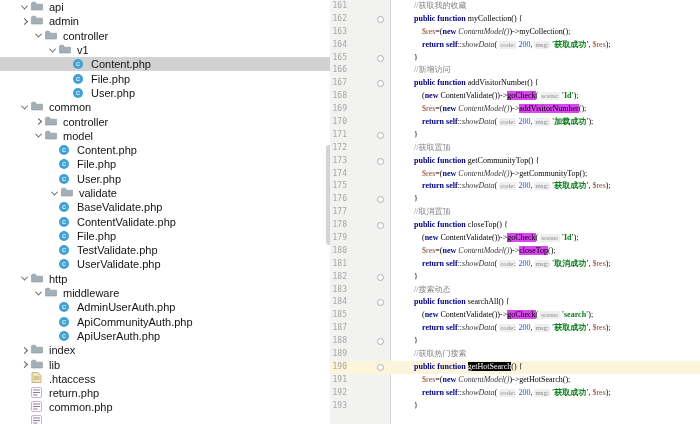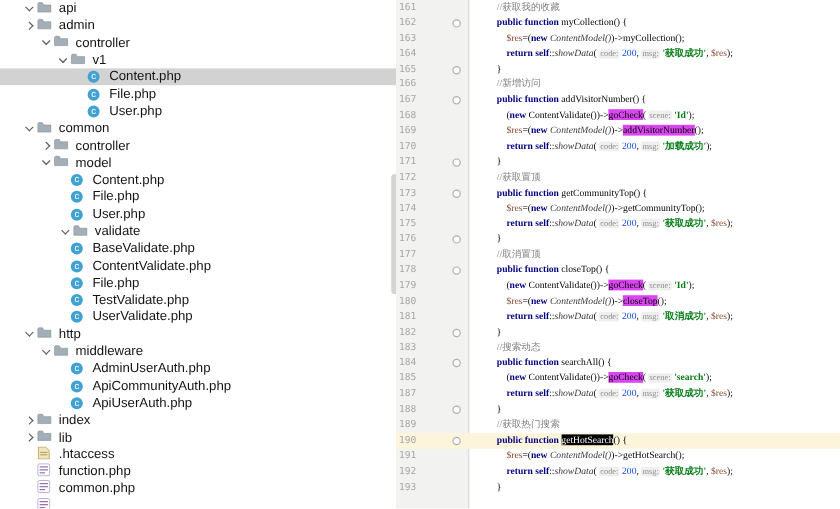--- a/index.html
+++ b/index.html
@@ -298,21 +298,21 @@
       <div class="tree-row" style="padding-left: 18px;">
         <span class="chev-slot"></span>
         <span class="icon-slot">
           <span><svg width="11" height="11" viewBox="0 0 11 11">
               <rect x="0.5" y="0.5" width="10" height="10" rx="1.5" fill="#fff" stroke="#B3A3CB" stroke-width="0.8"></rect>
               <line x1="2" y1="3" x2="9" y2="3" stroke="#9876AA" stroke-width="1"></line>
               <line x1="2" y1="5.5" x2="9" y2="5.5" stroke="#9876AA" stroke-width="1"></line>
               <line x1="2" y1="8" x2="6.5" y2="8" stroke="#9876AA" stroke-width="1"></line>
             </svg></span>
         </span>
-        <span class="tree-label">function.php</span>
+        <span class="tree-label">return.php</span>
       </div>
       <div class="tree-row" style="padding-left: 18px;">
         <span class="chev-slot"></span>
         <span class="icon-slot">
           <span><svg width="11" height="11" viewBox="0 0 11 11">
               <rect x="0.5" y="0.5" width="10" height="10" rx="1.5" fill="#fff" stroke="#B3A3CB" stroke-width="0.8"></rect>
               <line x1="2" y1="3" x2="9" y2="3" stroke="#9876AA" stroke-width="1"></line>
               <line x1="2" y1="5.5" x2="9" y2="5.5" stroke="#9876AA" stroke-width="1"></line>
               <line x1="2" y1="8" x2="6.5" y2="8" stroke="#9876AA" stroke-width="1"></line>
             </svg></span>

